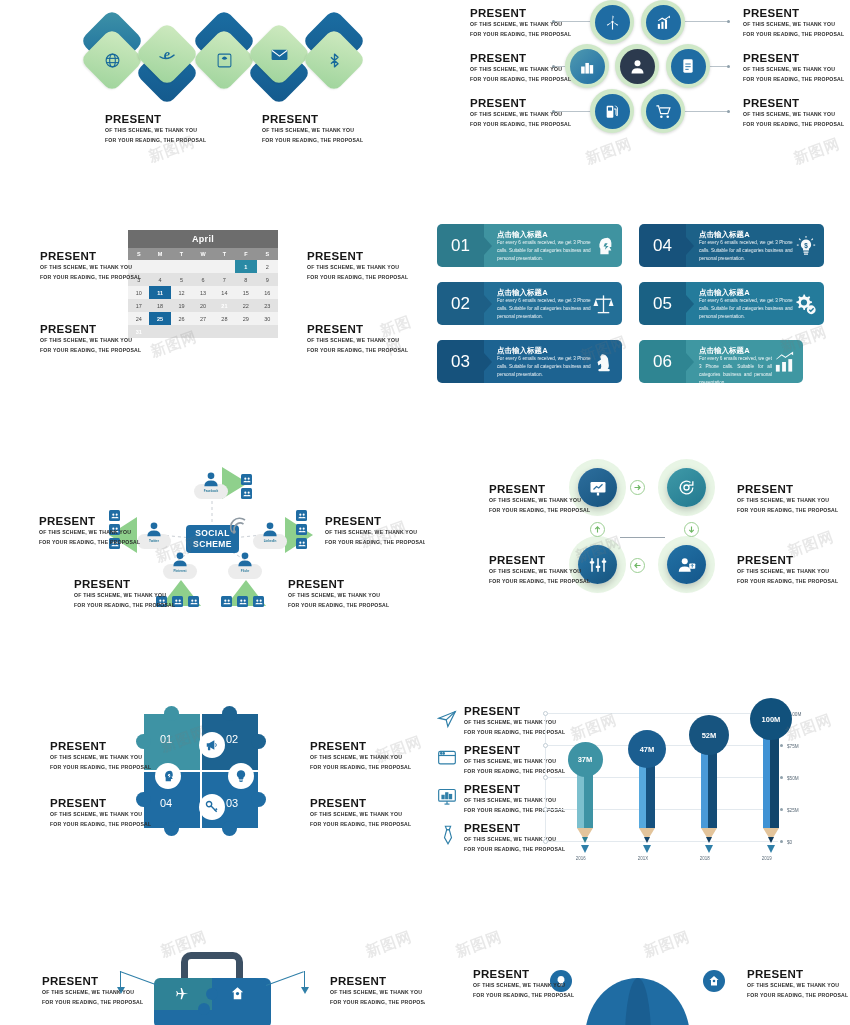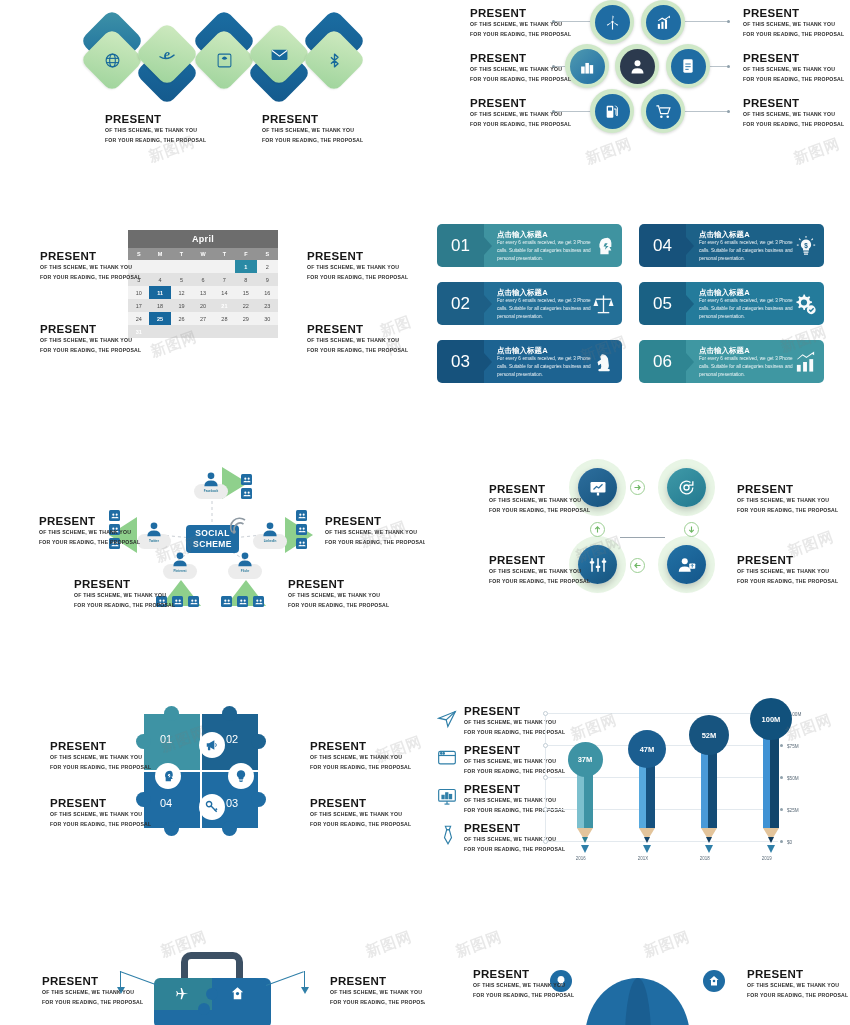--- a/index.html
+++ b/index.html
@@ -600,21 +600,21 @@
           <svg width="23" height="23" viewBox="0 0 24 24" fill="#fff">
             <path d="M10 2 l1.3 0 l.6 2.2 l2 .8 l2 -1.1 l1 1 l-1.1 2 l.8 2 l2.2 .6 l0 1.3 l-2.2 .6 l-.8 2 l1.1 2 l-1 1 l-2 -1.1 l-2 .8 l-.6 2.2 l-1.3 0 l-.6 -2.2 l-2 -.8 l-2 1.1 l-1 -1 l1.1 -2 l-.8 -2 l-2.2 -.6 l0 -1.3 l2.2 -.6 l.8 -2 l-1.1 -2 l1 -1 l2 1.1 l2 -.8z"></path>
             <circle cx="10.4" cy="10.4" r="3.2" fill="#247b9b"></circle>
             <circle cx="18" cy="18" r="4.6"></circle>
               <path d="M16 18 l1.5 1.6 l3 -3.2" stroke="#247b9b" stroke-width="1.5" fill="none"></path>
           </svg>
         </div>
       </div>
     </div>
 
-    <div class="nrow" style="left:214px;top:130px;width:185px;">
+    <div class="nrow" style="left:214px;top:130px;width:164px;">
       <div class="nnum" style="background:#2f8592;color:#2f8592;">
         <span style="color:#fff;">06</span>
       </div>
       <div class="nbody" style="background:#3f97a2;">
         <div class="nt">点击输入标题A</div>
         <div class="nd">For every 6 emails received, we get 3 Phone calls. Suitable for all categories business and personal presentation.</div>
         <div class="nico">
           <svg width="23" height="23" viewBox="0 0 24 24" fill="#fff">
             <rect x="3" y="15" width="4" height="7"></rect>
               <rect x="9.5" y="12" width="4" height="10"></rect>

